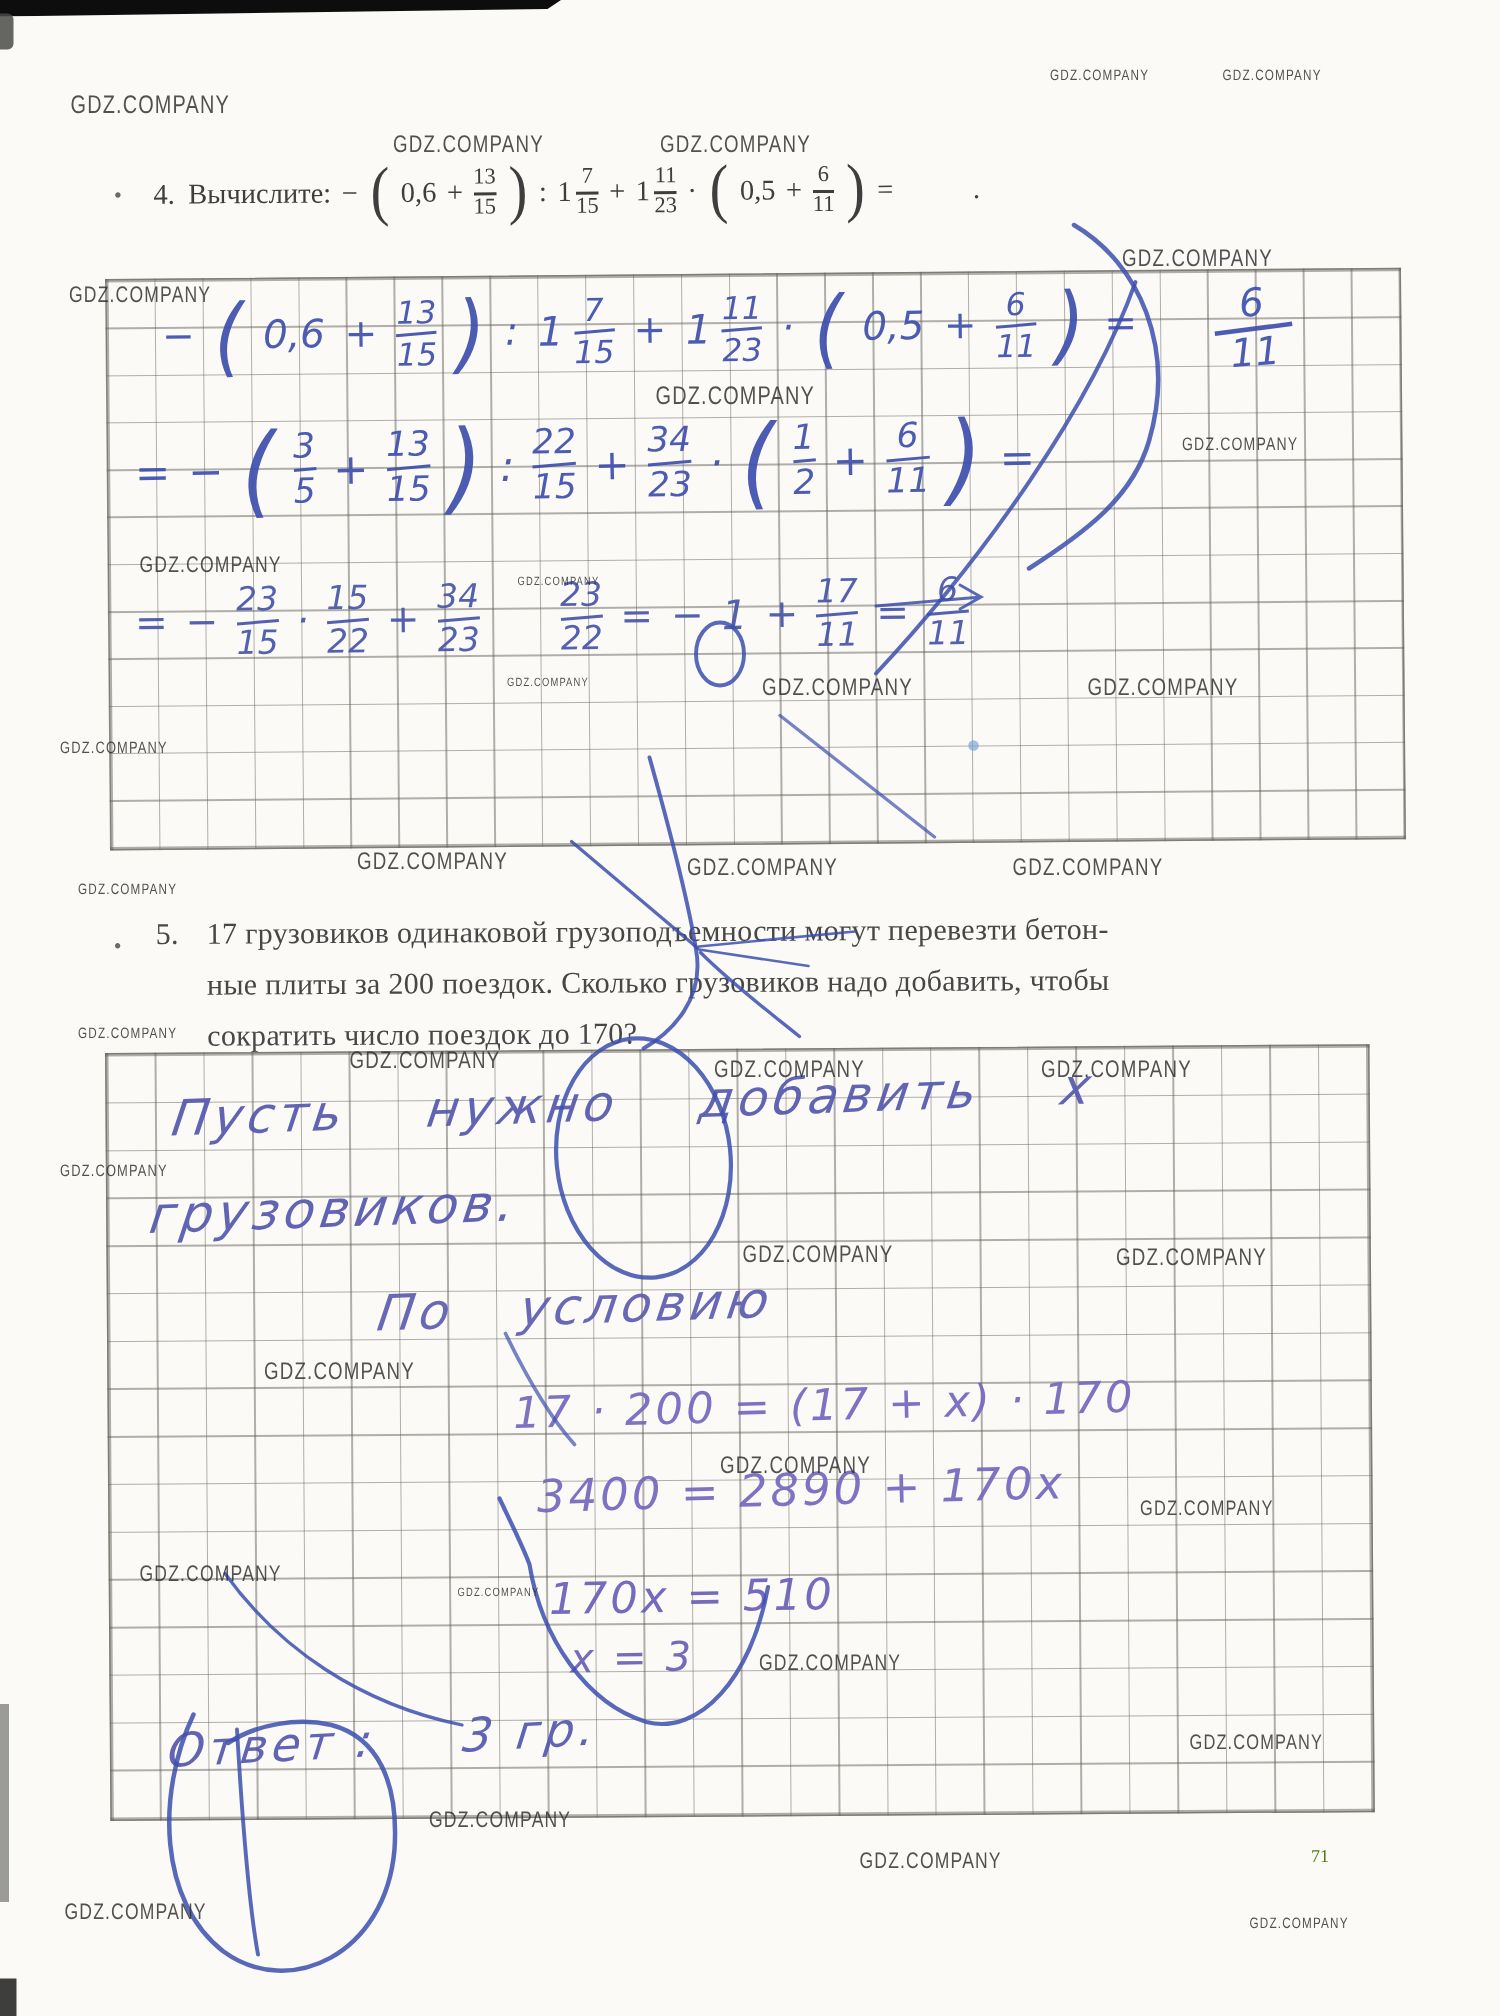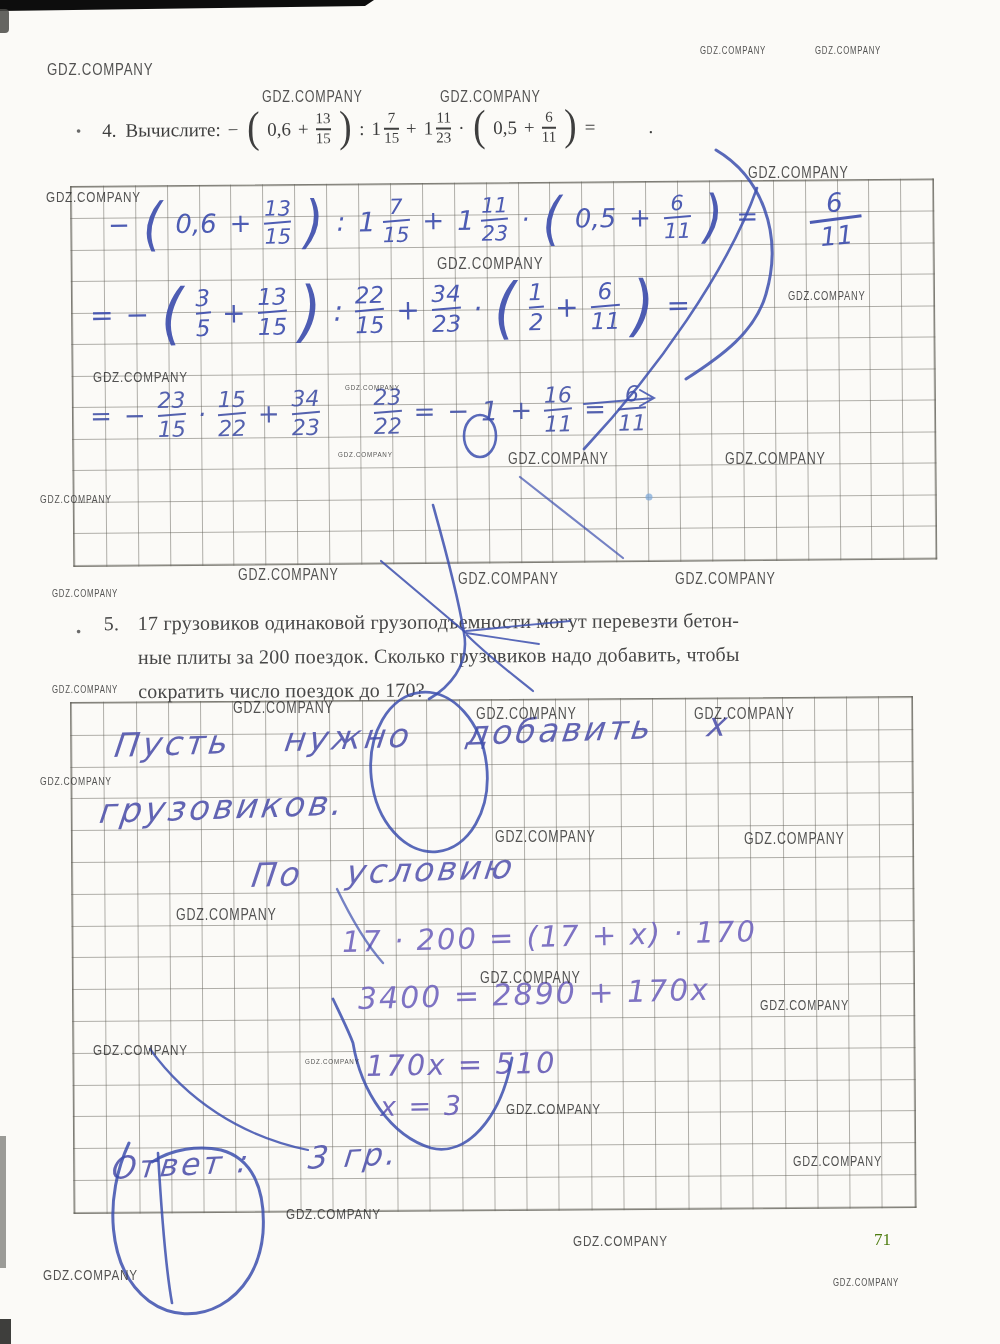--- a/index.html
+++ b/index.html
@@ -32,21 +32,21 @@
   .expr{display:flex;align-items:center;column-gap:7px;}
   .expr .tk{white-space:pre;}
   .expr .mw{font-size:19px;margin-right:-4px;}
   .expr .paren{font-size:44px;font-weight:400;line-height:.8;transform:translateY(-2px) scaleX(.85);}
   .frac{display:inline-flex;flex-direction:column;align-items:center;line-height:1.05;font-size:15px;}
   .frac .bar{align-self:stretch;height:1.5px;background:currentColor;margin:1.5px 0;}
   .p5{position:absolute;left:138px;top:604px;width:800px;font-size:20px;line-height:34px;
       color:#474747;letter-spacing:.2px;z-index:6;transform:rotate(-0.3deg);}
   .p5 .bullet{position:absolute;left:-62px;top:8px;font-size:15px;color:#6a6a6a;}
   .p5 .num{position:absolute;left:-34px;top:0;}
-  .pagenum{position:absolute;left:874px;top:1230px;font-size:17px;color:#4d7c0f;z-index:6;}
+  .pagenum{position:absolute;left:874px;top:1230px;font-size:12px;color:#4d7c0f;z-index:6;}
   
   .pen{color:#3f4fae;font-family:"DejaVu Sans",sans-serif;font-style:italic;z-index:8;opacity:.92;}
   .hrow{position:absolute;display:flex;align-items:center;transform-origin:left center;}
   .hrow .tk{white-space:pre;}
   .hrow .gap{display:inline-block;}
   .hrow .paren{font-weight:200;line-height:.8;transform:scaleY(1.15);}
   .hrow .frac .bar{height:2px;transform:rotate(-4deg);margin:2px 0;}
   .row1{left:108px;top:194px;height:62px;column-gap:13px;font-size:26px;transform:rotate(-0.8deg);}
   .row1 .frac{font-size:21px;} .row1 .paren{font-size:50px;} .row1 .mw{font-size:27px;margin-right:-6px;}
   .row2{left:90px;top:276px;height:78px;column-gap:12px;font-size:28px;transform:rotate(-1deg);}
@@ -240,21 +240,21 @@
       <span class="frac">
         <span>23</span>
         <span class="bar"></span>
         <span>22</span>
       </span>
       <span class="tk">=</span>
       <span class="tk">−</span>
       <span class="mw">1</span>
       <span class="tk">+</span>
       <span class="frac">
-        <span>16</span>
+        <span>17</span>
         <span class="bar"></span>
         <span>11</span>
       </span>
       <span class="tk">=</span>
       <span class="frac">
         <span>6</span>
         <span class="bar"></span>
         <span>11</span>
       </span>
     </div>

